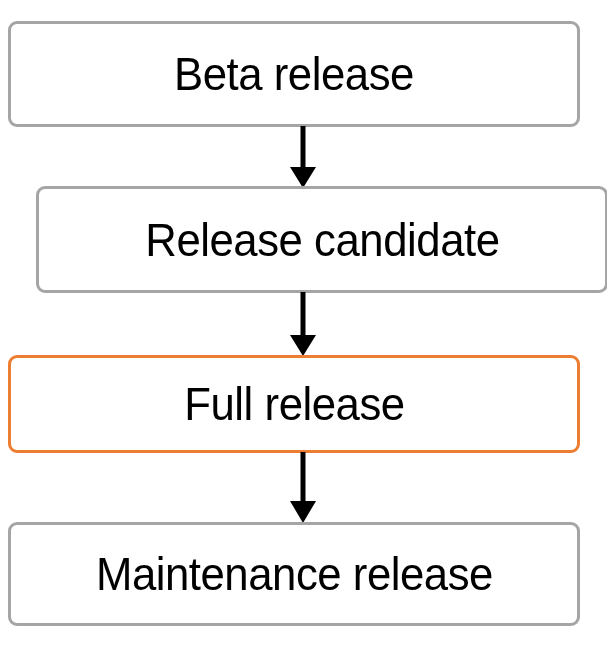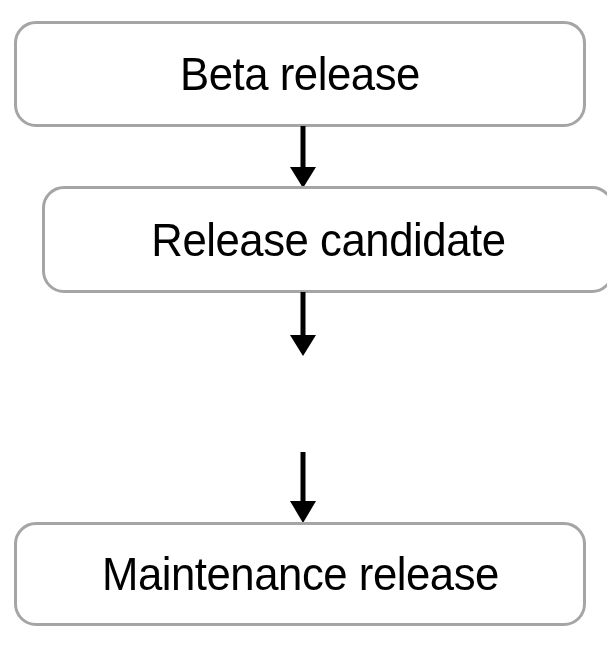--- a/index.html
+++ b/index.html
@@ -12,26 +12,26 @@
   }
   #canvas {
     position: relative;
     width: 607px;
     height: 652px;
     background: #ffffff;
     overflow: hidden;
   }
   .node {
     position: absolute;
-    left: 14px;
+    left: 8px;
     width: 572px;
     box-sizing: border-box;
     background: #ffffff;
     border: 3px solid #a5a5a5;
-    border-radius: 22px;
+    border-radius: 9px;
     display: flex;
     align-items: center;
     justify-content: center;
   }
   .node.highlight {
     border-color: #ed7d31;
   }
   .node-label {
     font-family: "Liberation Sans", "DejaVu Sans", sans-serif;
     font-size: 47px;
@@ -78,20 +78,23 @@
     <span class="node-label">Release candidate</span>
   </div>
 
   <div class="edge" id="edge-2">
     <svg width="607" height="68" viewBox="0 0 607 68" xmlns="http://www.w3.org/2000/svg">
       <line x1="303" y1="2" x2="303" y2="50" stroke="#000000" stroke-width="5"></line>
       <polygon points="303,66 290,45 316,45" fill="#000000"></polygon>
     </svg>
   </div>
 
+  <div class="node highlight" id="node-full">
+    <span class="node-label">Full release</span>
+  </div>
 
   <div class="edge" id="edge-3">
     <svg width="607" height="75" viewBox="0 0 607 75" xmlns="http://www.w3.org/2000/svg">
       <line x1="303" y1="2" x2="303" y2="55" stroke="#000000" stroke-width="5"></line>
       <polygon points="303,73 290,51 316,51" fill="#000000"></polygon>
     </svg>
   </div>
 
   <div class="node" id="node-maint">
     <span class="node-label">Maintenance release</span>

